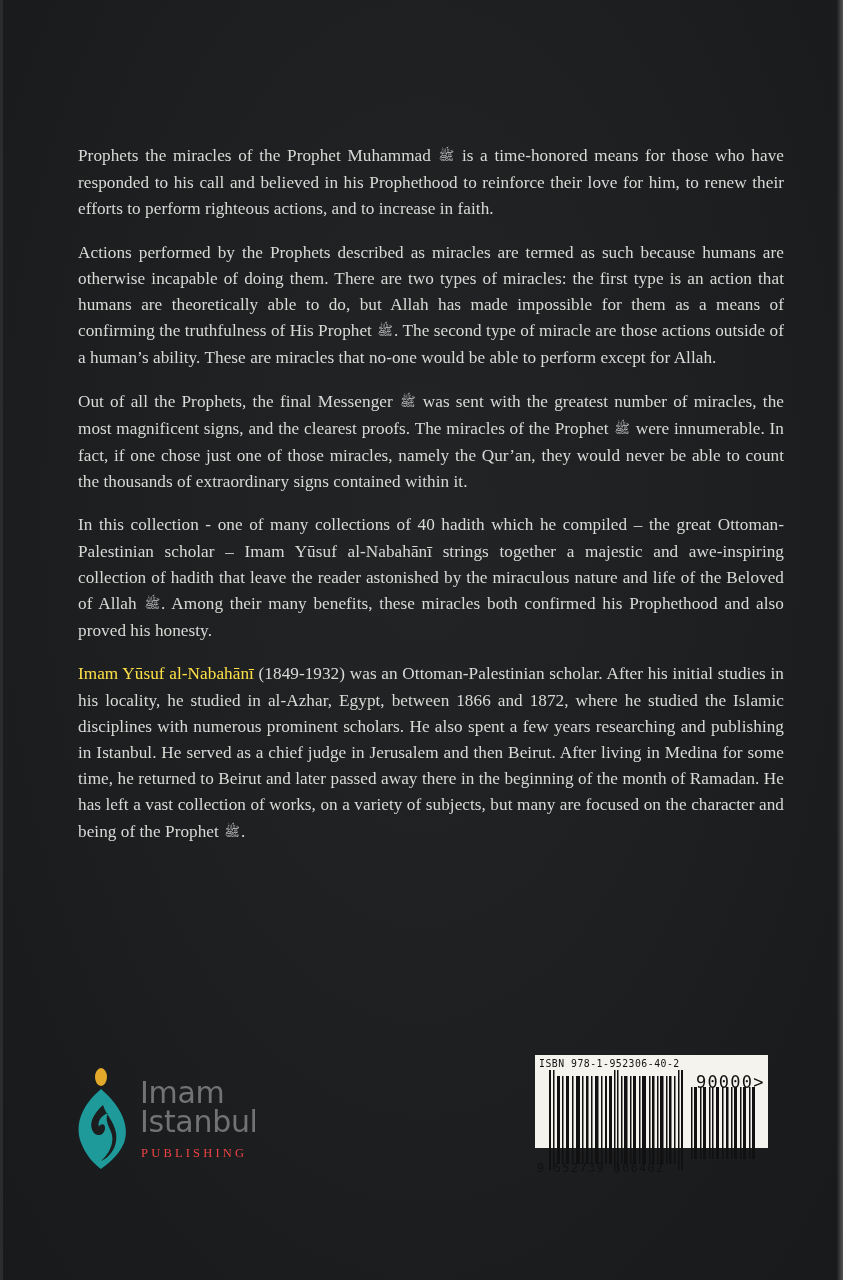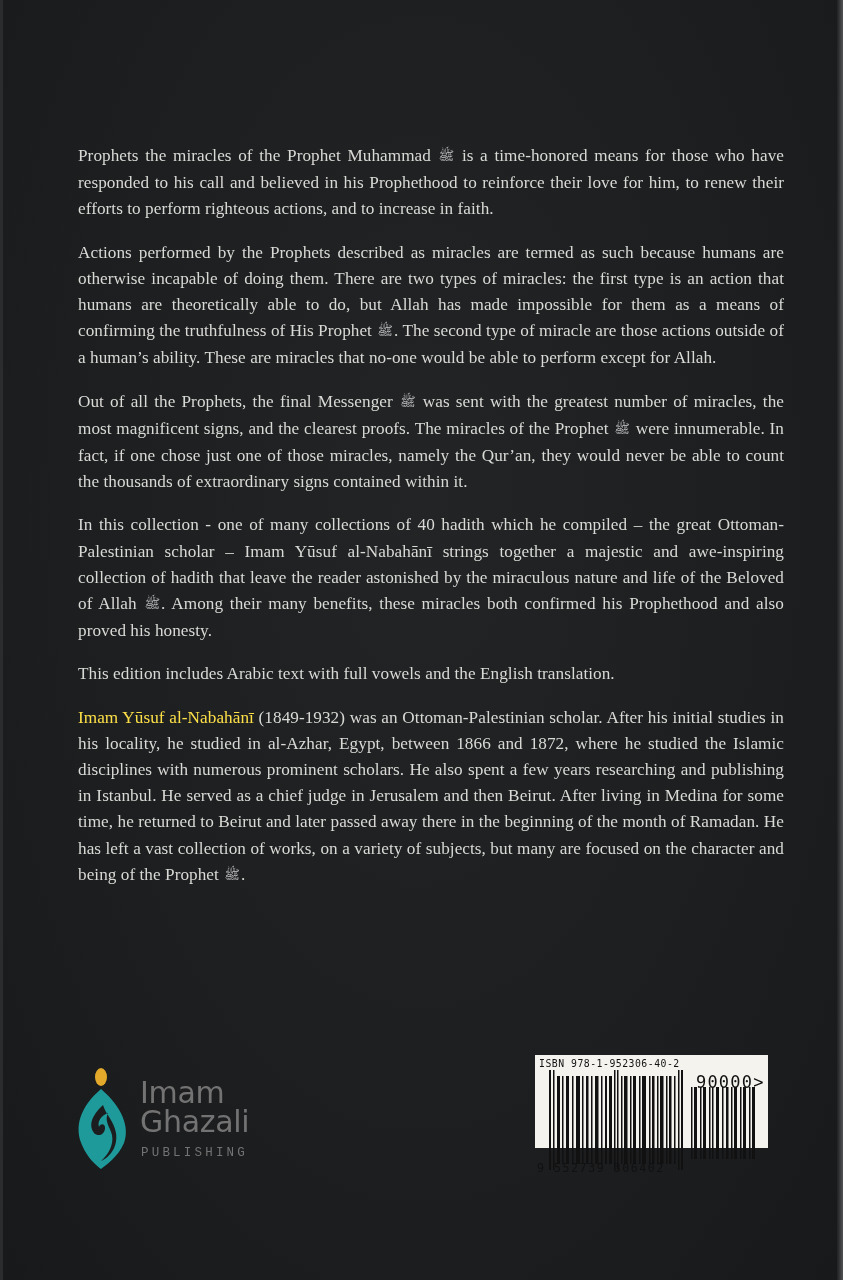--- a/index.html
+++ b/index.html
@@ -50,22 +50,22 @@
     }
     .logo-text {
       position: absolute; left: 68px; top: 13px;
       font-family: "DejaVu Sans", "Liberation Sans", sans-serif;
       color: #737373;
       font-size: 30px; line-height: 29px; font-weight: 500;
       letter-spacing: -0.3px;
     }
     .logo-sub {
       position: absolute; left: 69px; top: 81px;
-      font-family: Liberation Mono, monospace;
-      color: #737373;
+      font-family: Liberation Serif, serif;
+      color: #ef4444;
       font-size: 12.5px; letter-spacing: 3.2px;
     }
     
     .barcode {
       position: absolute; left: 535px; top: 1055px; width: 233px; height: 93px;
       background: #f4f3ee;
     }
     .isbn-label {
       position: absolute; left: 4px; top: 3px;
       font-family: "DejaVu Sans Mono", "Liberation Mono", monospace;
@@ -94,34 +94,33 @@
 
 <div class="blurb">
   <p class="first"><span>Prophets the miracles of the Prophet Muhammad </span><span class="saw">ﷺ</span><span> is a time-honored means for those who have responded to his call and believed in his Prophethood to reinforce their love for him, to renew their efforts to perform righteous actions, and to increase in faith.</span></p>
 
   <p><span>Actions performed by the Prophets described as miracles are termed as such because humans are otherwise incapable of doing them. There are two types of miracles: the first type is an action that humans are theoretically able to do, but Allah has made impossible for them as a means of confirming the truthfulness of His Prophet </span><span class="saw">ﷺ</span><span>. The second type of miracle are those actions outside of a human’s ability. These are miracles that no-one would be able to perform except for Allah.</span></p>
 
   <p><span>Out of all the Prophets, the final Messenger </span><span class="saw">ﷺ</span><span> was sent with the greatest number of miracles, the most magnificent signs, and the clearest proofs. The miracles of the Prophet </span><span class="saw">ﷺ</span><span> were innumerable. In fact, if one chose just one of those miracles, namely the Qur’an, they would never be able to count the thousands of extraordinary signs contained within it.</span></p>
 
   <p><span>In this collection - one of many collections of 40 hadith which he compiled – the great Ottoman-Palestinian scholar – Imam Yūsuf al-Nabahānī strings together a majestic and awe-inspiring collection of hadith that leave the reader astonished by the miraculous nature and life of the Beloved of Allah </span><span class="saw">ﷺ</span><span>. Among their many benefits, these miracles both confirmed his Prophethood and also proved his honesty.</span></p>
 
-  <p><span>This edition includes Arabic text with full vowels and the English translation.</span></p>
 
   <p><span class="hl">Imam Yūsuf al-Nabahānī</span><span> (1849-1932) was an Ottoman-Palestinian scholar. After his initial studies in his locality, he studied in al-Azhar, Egypt, between 1866 and 1872, where he studied the Islamic disciplines with numerous prominent scholars. He also spent a few years researching and publishing in Istanbul. He served as a chief judge in Jerusalem and then Beirut. After living in Medina for some time, he returned to Beirut and later passed away there in the beginning of the month of Ramadan. He has left a vast collection of works, on a variety of subjects, but many are focused on the character and being of the Prophet </span><span class="saw">ﷺ</span><span>.</span></p>
 </div>
 
 <div class="logo">
   <svg width="66" height="110" viewBox="0 0 66 110" style="position:absolute;left:0;top:0;">
     <ellipse cx="29" cy="12" rx="6" ry="9" fill="#e2a92a"></ellipse>
     <path d="M29 24 C 8 42, 2 62, 10 80 C 16 94, 24 100, 29 104 C 34 100, 46 92, 52 78 C 58 62, 50 42, 29 24 Z" fill="#1e9a9a"></path>
     <path d="M31 40 C 20 50, 16 60, 22 68 C 26 72, 32 70, 33 64 C 34 58, 28 58, 27 62 C 25 56, 30 50, 36 48 C 32 56, 38 62, 40 70 C 42 80, 36 90, 29 96 C 38 92, 46 82, 44 68 C 42 56, 34 50, 31 40 Z" fill="#1c1d1f"></path>
   </svg>
   <div class="logo-text">
     <div>Imam</div>
-    <div>Ghazali</div>
+    <div>Istanbul</div>
   </div>
   <div class="logo-sub">PUBLISHING</div>
 </div>
 
 <div class="barcode">
   <div class="isbn-label">ISBN 978-1-952306-40-2</div>
   <div class="price-label">90000&gt;</div>
   <svg class="bars-main" width="140" height="100" viewBox="0 0 140 100">
     <g fill="#111">
       <rect x="0" y="0" width="2" height="100"></rect>

